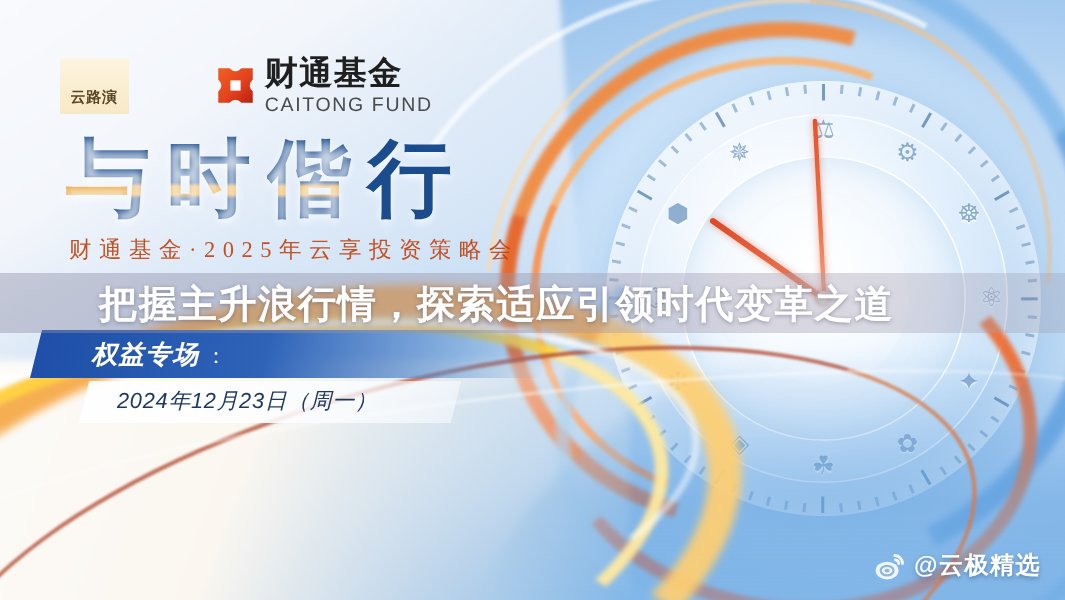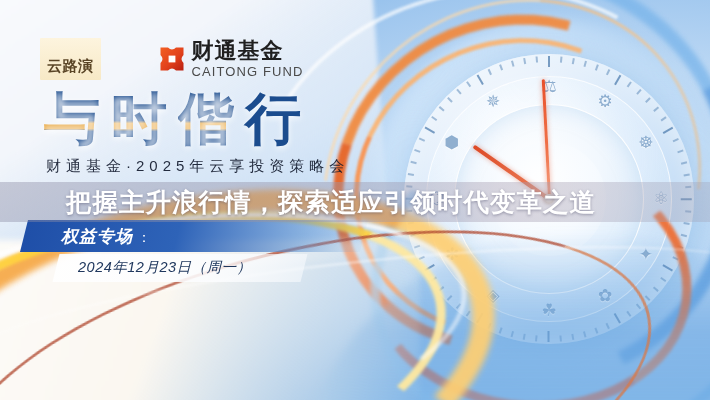--- a/index.html
+++ b/index.html
@@ -207,21 +207,21 @@
   }
   .logo-yunji{display:flex;align-items:center;gap:7px;}
   .yj-mark{
     font-family:"DejaVu Serif","Liberation Serif",serif;
     font-size:23px;font-weight:700;color:#2c2c2c;letter-spacing:1px;
     position:relative;
   }
   .yj-badge{
     background:linear-gradient(180deg,#fdf4de 0%,#f7e9c6 100%);
     color:#5a4526;
-    font-size:15px;font-weight:700;
+    font-size:10px;font-weight:700;
     padding:19px 7px 4px;border-radius:1px;
     letter-spacing:0.5px;
   }
   .logo-sep{width:58px;}
   .logo-ctf{display:flex;align-items:center;gap:7px;}
   .ctf-mark{
     width:26px;height:26px;position:relative;flex:0 0 26px;
   }
   .ctf-mark svg{display:block;}
   .ctf-text{display:flex;flex-direction:column;line-height:1;}
@@ -239,22 +239,22 @@
     white-space:nowrap;
   }
   .big-title .accent{
     background:linear-gradient(180deg,#1b4c8e 0%,#1b4c8e 54%,#e8a53c 58%,#e8a53c 66%,#1b4c8e 70%,#1b4c8e 100%);
     -webkit-background-clip:text;background-clip:text;
     -webkit-text-fill-color:transparent;color:transparent;
   }
 
   .sub-title{
     position:absolute;left:46px;top:157px;
-    font-family:Liberation Sans, sans-serif;
-    font-size:15px;color:#0f172a;
+    font-family:Liberation Serif, serif;
+    font-size:15px;color:#c2410c;
     letter-spacing:5px;
     z-index:24;opacity:0.9;
     white-space:nowrap;
   }
 
   .headline-band{
     position:absolute;left:0;top:182px;width:710px;height:40px;
     background:linear-gradient(90deg, rgba(140,140,165,0.42) 0%, rgba(150,148,170,0.45) 35%, rgba(165,155,175,0.40) 70%, rgba(160,160,180,0.34) 100%);
     z-index:40;
   }
@@ -616,14 +616,26 @@
 
   <div class="equity-band"></div>
   <div class="equity-text">
     <span class="eq-label">权益专场</span>
     <span class="eq-colon">：</span>
   </div>
 
   <div class="date-band"></div>
   <div class="date-text">2024年12月23日（周一）</div>
 
+  <div class="watermark">
+    <span class="wb-icon">
+      <svg width="20" height="18" viewBox="0 0 20 18" aria-hidden="true">
+        <ellipse cx="8.4" cy="11.4" rx="7.6" ry="5.9" fill="#ffffff" opacity="0.95"></ellipse>
+        <ellipse cx="8.4" cy="11.4" rx="4.3" ry="3.2" fill="none" stroke="#8fb8e0" stroke-width="1.5"></ellipse>
+        <ellipse cx="8.4" cy="11.4" rx="1.7" ry="1.3" fill="#8fb8e0"></ellipse>
+        <path d="M13.6 1.3 A5.4 5.4 0 0 1 18.7 6.6" fill="none" stroke="#ffffff" stroke-width="2" stroke-linecap="round" opacity="0.95"></path>
+        <path d="M13.9 4.3 A2.6 2.6 0 0 1 16.2 6.7" fill="none" stroke="#ffffff" stroke-width="1.8" stroke-linecap="round" opacity="0.95"></path>
+      </svg>
+    </span>
+    <span class="wm-text">@云极精选</span>
+  </div>
 
 </div>
 
 </body></html>

